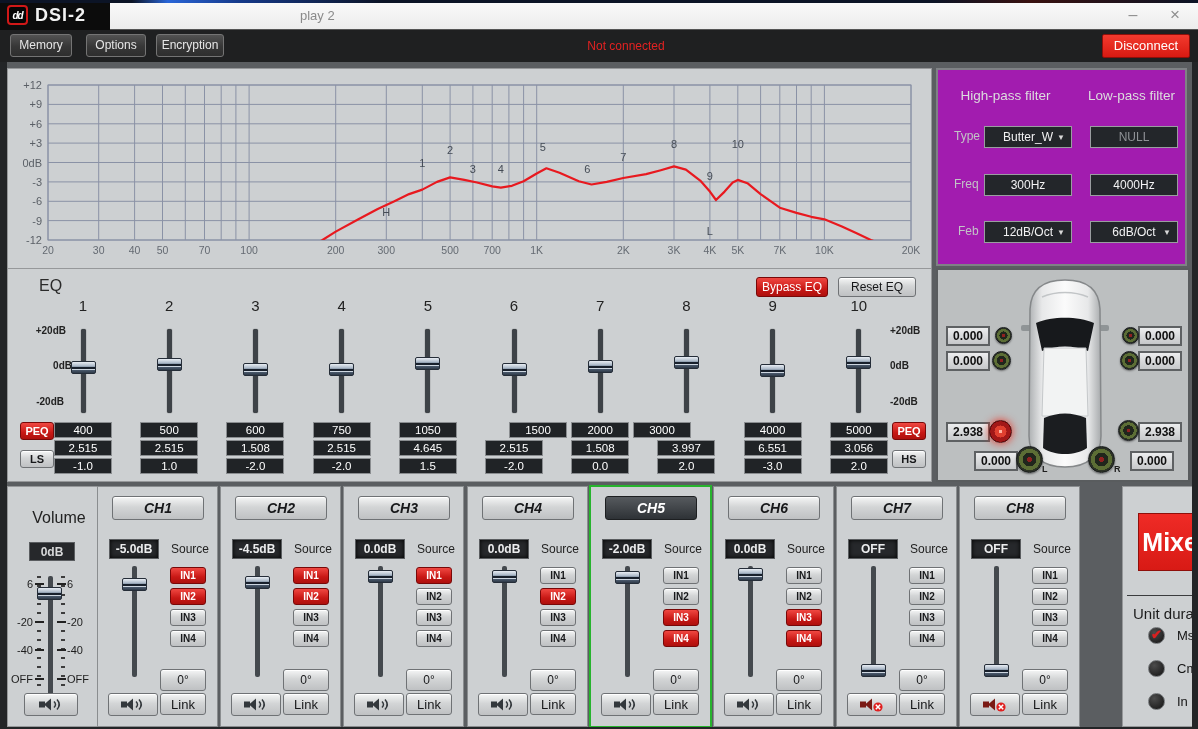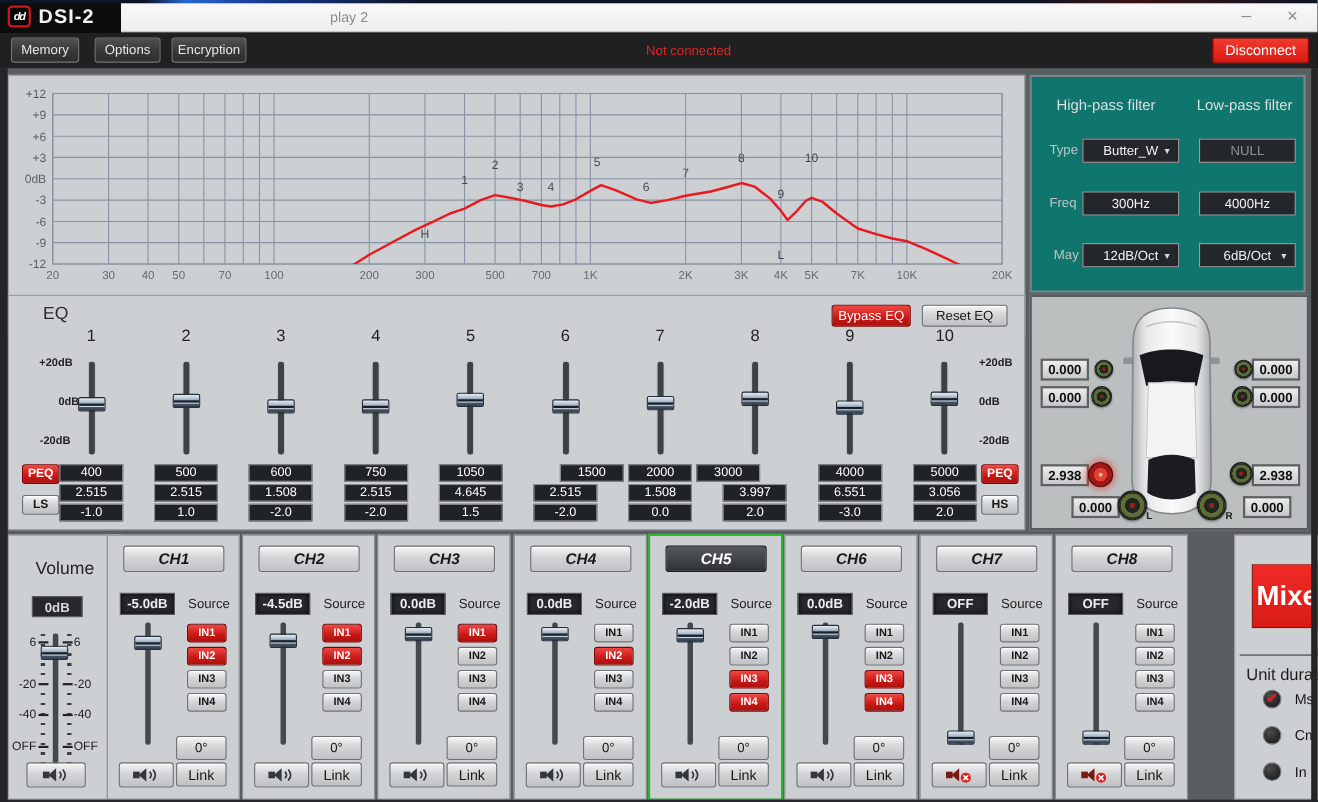--- a/index.html
+++ b/index.html
@@ -26,21 +26,21 @@
   #status-text { position:absolute; left:50%; transform:translateX(-50%); top:9px; color:#e32222; font-size:12px;margin-left:27px; }
   #disconnect { position:absolute; right:8px; top:4px; width:88px; height:24px; background:linear-gradient(180deg,#f23a2e,#d81a12);
           border:1px solid #8f0f0a; color:#fff; font-size:13px; text-align:center; line-height:22px; border-radius:2px; }
 
   
   #main { position:absolute; top:62px; left:0; width:1198px; height:667px; background:#5b5e61; }
   .edge { position:absolute; background:#232527; z-index:4; }
   .panel { position:absolute; background:#cdd0d2; border:1px solid #96989a; }
 
   #graph-panel  { left:7px;   top:6px;   width:925px; height:238px; }
-  #filter-panel { left:936px; top:6px;   width:251px; height:198px; background:#0f766e; border:2px solid #7f8285; }
+  #filter-panel { left:936px; top:6px;   width:251px; height:198px; background:#a21caf; border:2px solid #7f8285; }
   #eq-panel     { left:7px;   top:206px; width:925px; height:214px; }
   #car-panel    { left:936px; top:206px; width:254px; height:214px; background:#bcbfc0; border:2px solid #595c5e; }
   #volume-panel { left:7px;   top:424px; width:104px;  height:241px; }
   #mixer-panel  { left:1083px;top:424px; width:107px; height:241px;margin-left:39px; }
   .ch-strip     { position:absolute; top:424px; width:121px; height:241px; background:#cdd0d2; border:1px solid #8a8d8f; }
   .ch-strip.sel { outline:2px solid #27b42d; outline-offset:-1px; }
 
   
   .flt-title { position:absolute; color:#dcddde; font-size:13.5px; width:115px; text-align:center; }
   .flt-label { position:absolute; color:#c2c4c6; font-size:12px; }
@@ -222,21 +222,21 @@
           <text x="378.3" y="147.0" text-anchor="middle" font-size="11" fill="#444b55">H</text>
           <text x="701.9" y="166.4" text-anchor="middle" font-size="11" fill="#444b55">L</text>
         </svg>
     </div>
 
     <div class="panel" id="filter-panel">
       <div class="flt-title" style="left:10px;top:18px;">High-pass filter</div>
       <div class="flt-title" style="left:136px;top:18px;">Low-pass filter</div>
       <div class="flt-label" style="left:16px;top:59px;">Type</div>
       <div class="flt-label" style="left:16px;top:107px;">Freq</div>
-      <div class="flt-label" style="left:20px;top:154px;">May</div>
+      <div class="flt-label" style="left:20px;top:154px;">Feb</div>
 
       <div class="flt-field" style="left:46px;top:56px;">
         <span>Butter_W</span>
         <span class="arrow">▼</span>
       </div>
       <div class="flt-field null" style="left:152px;top:56px;">
         <span>NULL</span>
       </div>
       <div class="flt-field" style="left:46px;top:104px;">
         <span>300Hz</span>

